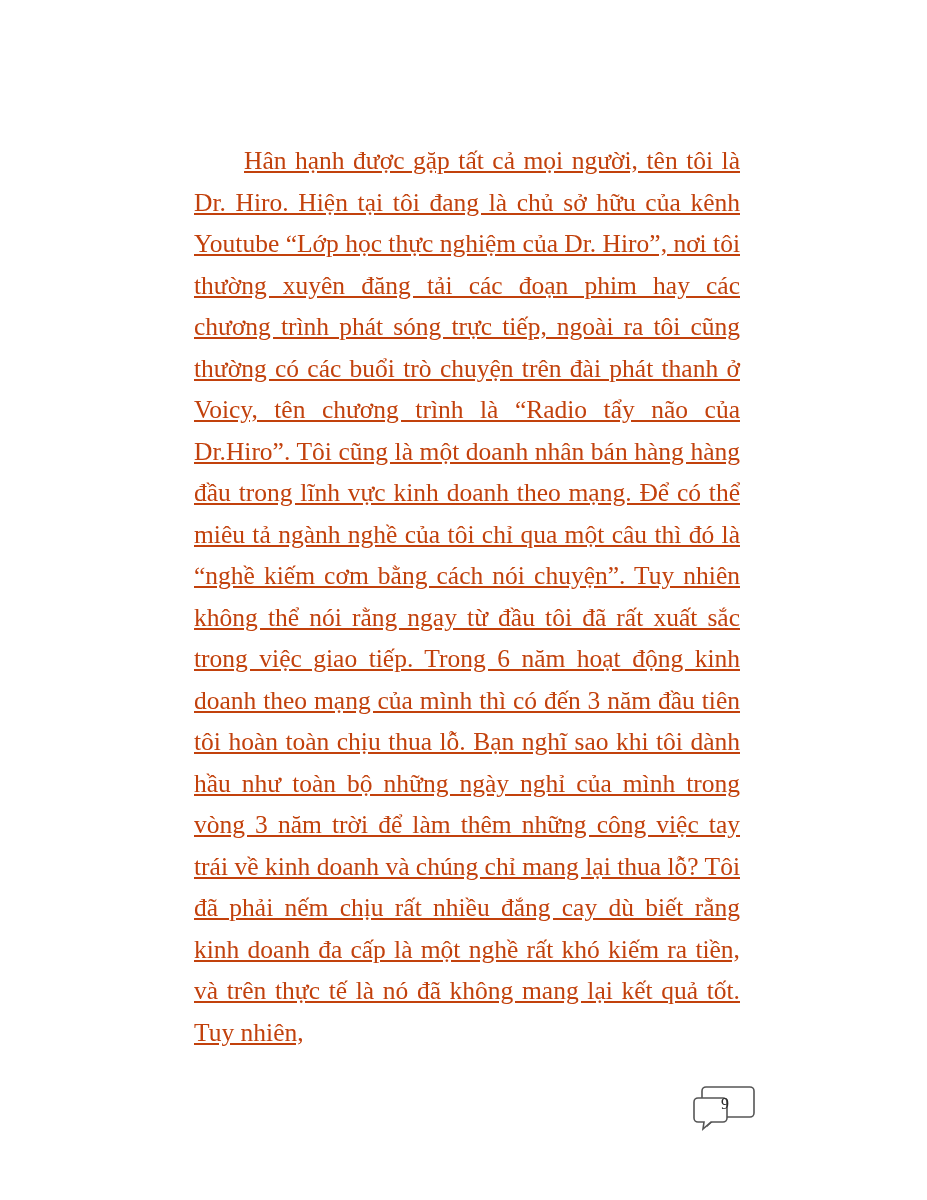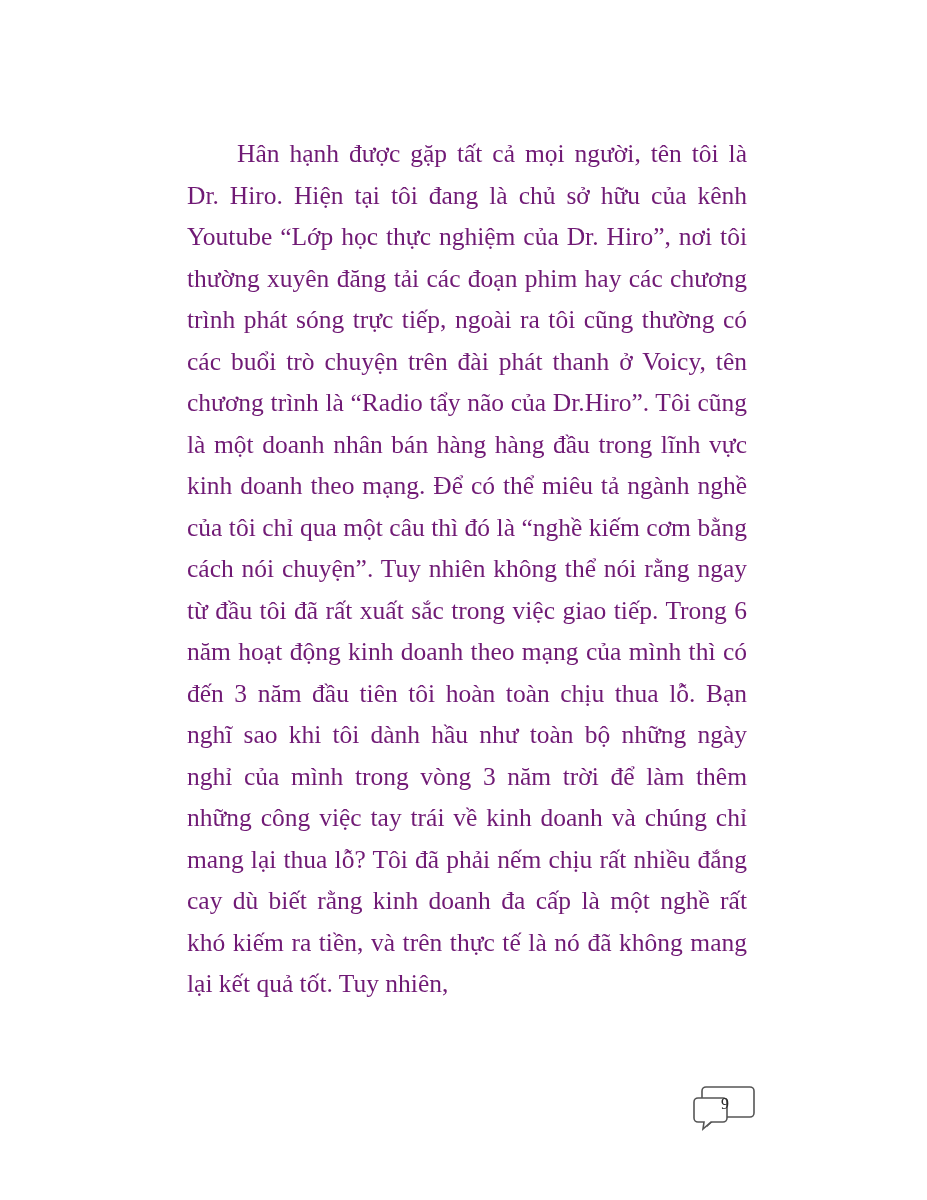--- a/index.html
+++ b/index.html
@@ -35,24 +35,25 @@
     color: #1a1a1a;
     margin: 0 0 30px 0;
     white-space: nowrap;
   }
   .body-text {
     font-family: "Liberation Serif", serif;
     font-size: 25.5px;
     line-height: 41.5px;
     text-align: justify;
     text-justify: inter-word;
-    color: #701a75;
-    margin: 1px;
+    color: #c2410c;
+    margin: 8px;
     text-indent: 50px;
     hyphens: none;
+    text-decoration: underline;
   }
   .page-number-wrap {
     position: absolute;
     right: 172px;
     bottom: 68px;
     width: 62px;
     height: 48px;
   }
   .page-number-wrap svg {
     position: absolute;

